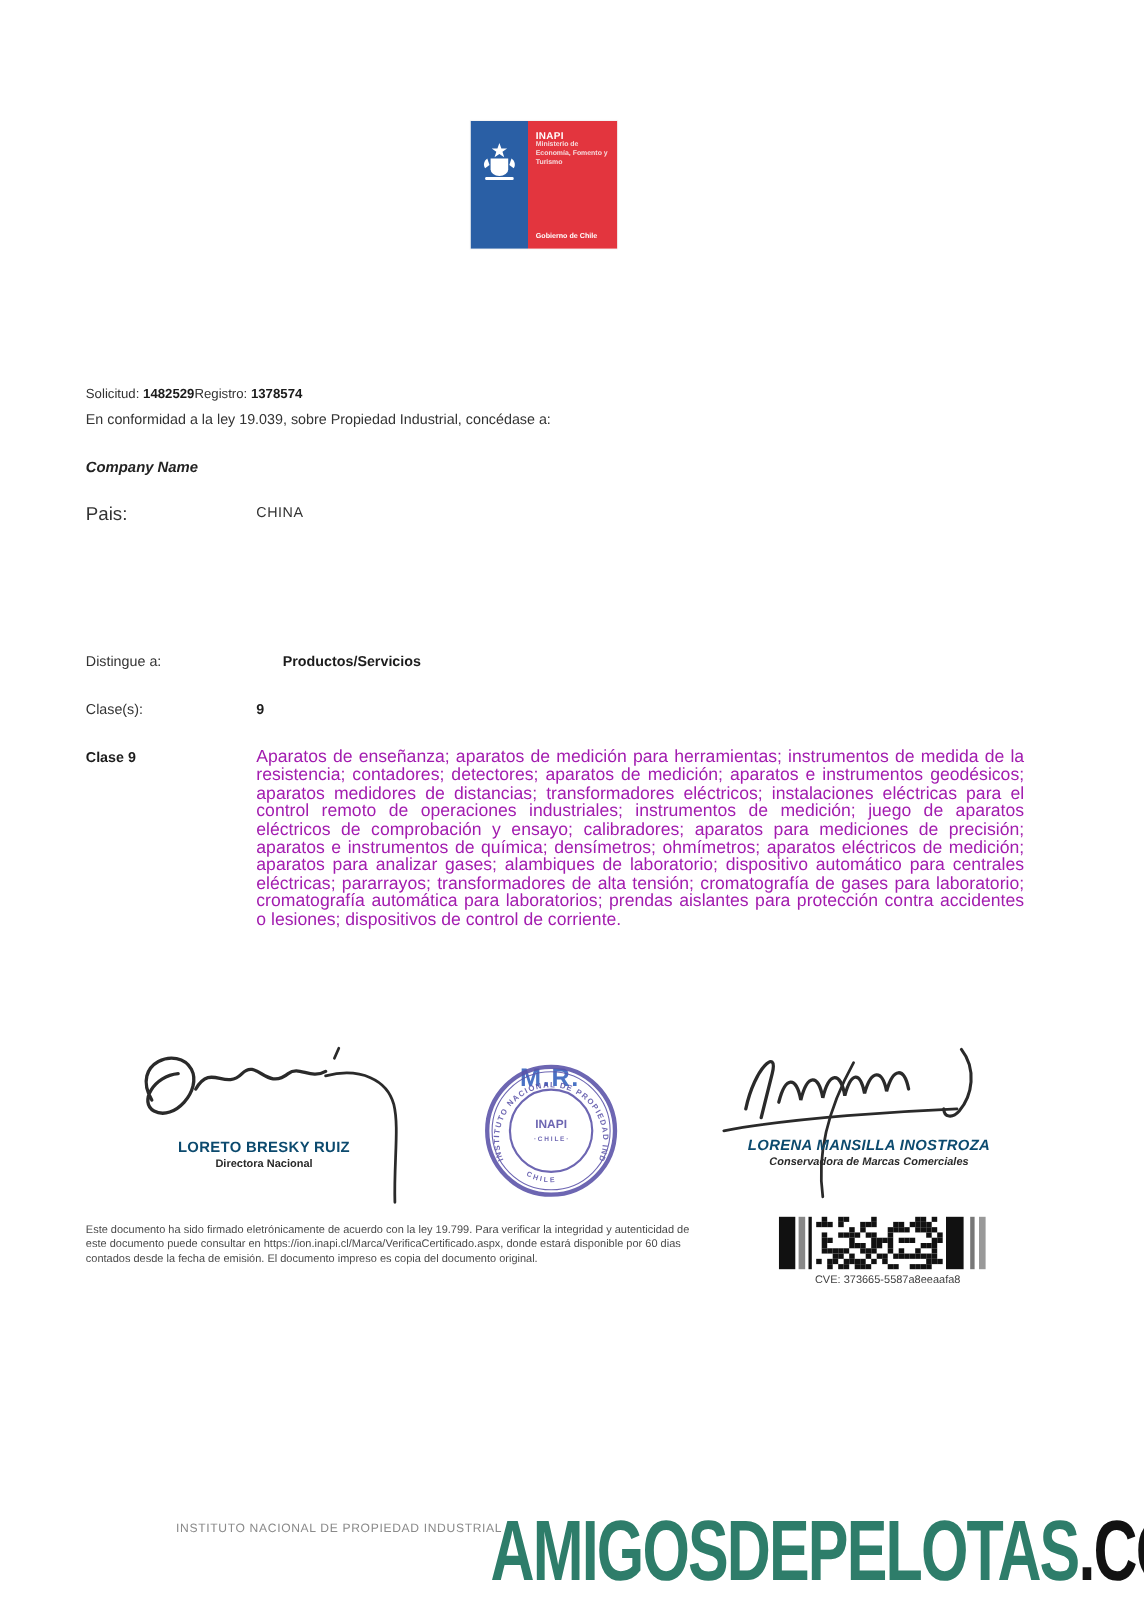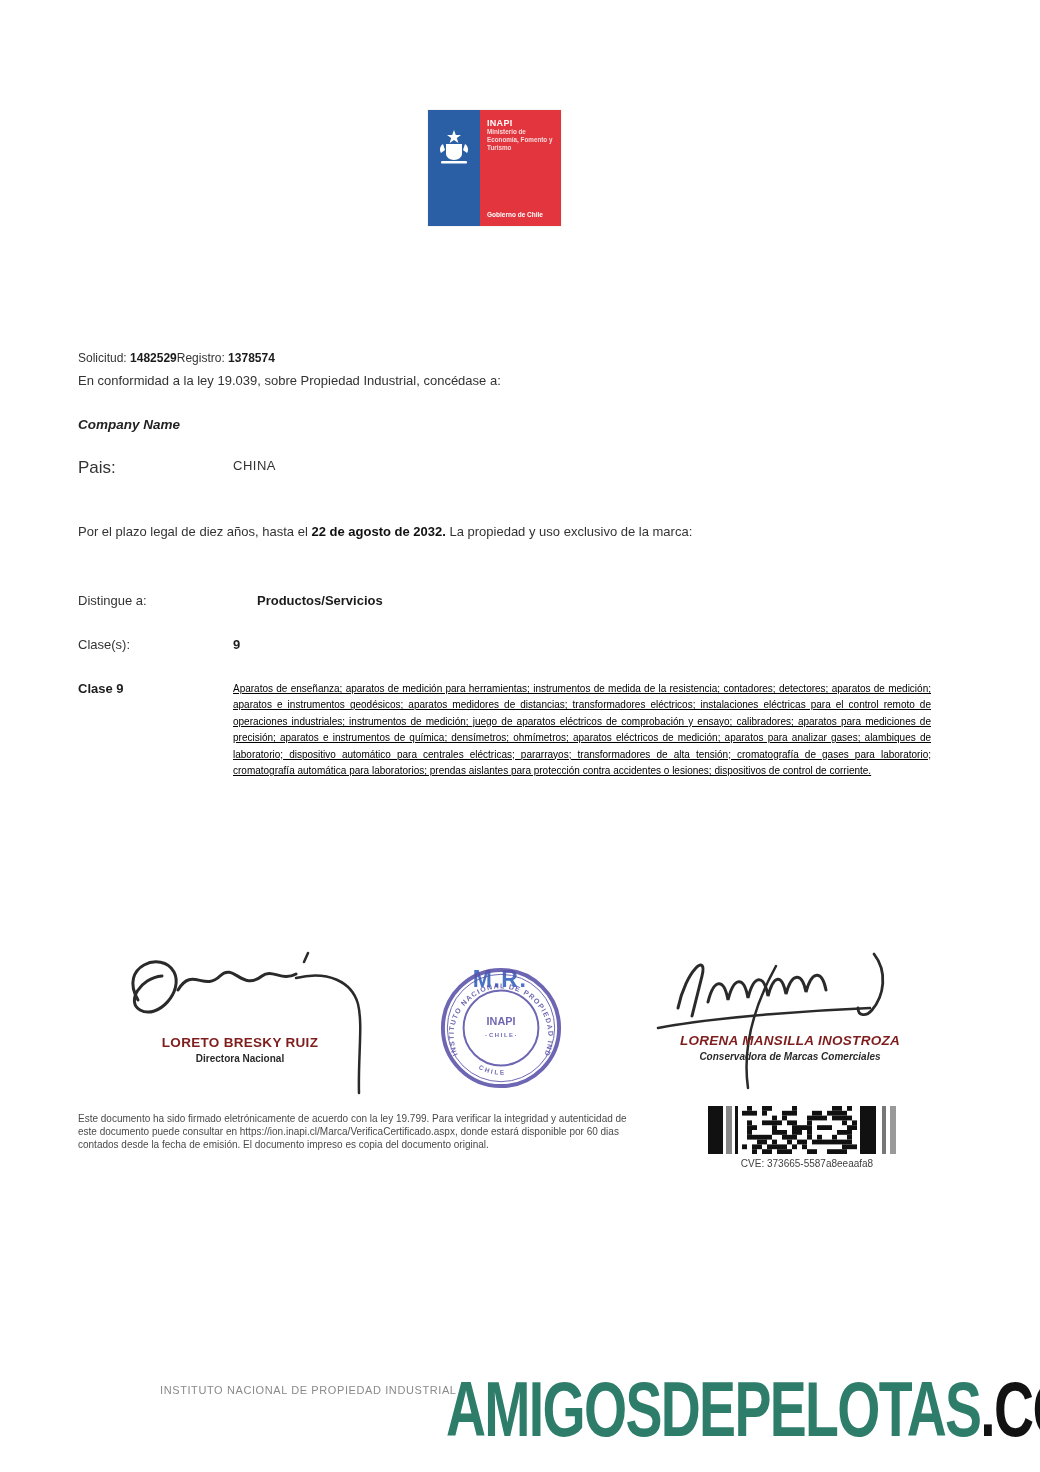--- a/index.html
+++ b/index.html
@@ -30,33 +30,33 @@
   .pais-label { top:458px; left:78px; font-size:17px; color:#333; }
   .pais-value { top:458px; left:233px; font-size:13px; color:#333; letter-spacing:0.5px; }
   .plazo { top:524px; left:78px; font-size:13px; color:#333; }
   .plazo b { color:#111; }
 
   .f1-label { top:593px; left:78px; font-size:13px; color:#333; }
   .f1-value { top:593px; left:233px; font-size:13px; font-weight:bold; color:#1c1c1c;margin-left:24px; }
   .f2-label { top:637px; left:78px; font-size:13px; color:#333; }
   .f2-value { top:637px; left:233px; font-size:13px; font-weight:bold; color:#1c1c1c; }
   .clase-label { top:681px; left:78px; font-size:13px; font-weight:bold; color:#1c1c1c; }
-  .clase-text  { top:681px; left:233px; width:698px; font-size:10px; line-height:16.4px;
-                 text-align:justify; color:#000000;text-decoration:underline; }
+  .clase-text  { top:681px; left:233px; width:698px; font-size:16px; line-height:16.4px;
+                 text-align:justify; color:#a21caf; }
 
   
   .mr { top:926px; left:435px; width:130px; text-align:center; font-size:23px; font-weight:bold;
         color:#4a72c4; letter-spacing:1.5px; }
   .seal-wrap { left:437px; top:964px; width:128px; height:128px; opacity:0.88; }
   .sig-svg { pointer-events:none; }
   .sigL-svg { left:100px; top:948px; }
   .sigR-svg { left:642px; top:936px; }
   .sigL-name { top:1035px; left:95px;  width:290px; text-align:center; }
   .sigR-name { top:1033px; left:630px; width:320px; text-align:center;font-style:italic; }
-  .sig-name  { font-size:13.5px; font-weight:bold; color:#7f1d1d; letter-spacing:0.3px; }
+  .sig-name  { font-size:13.5px; font-weight:bold; color:#0c4a6e; letter-spacing:0.3px; }
   .sig-title { font-size:10px; font-weight:bold; color:#2a2a2a; margin-top:3px; }
 
   
   .legal { top:1113px; left:78px; width:556px; font-size:10px; color:#4a4a4a; line-height:12.8px; }
   .barcode { left:708px; top:1106px; width:198px; height:48px; }
   .cve { left:690px; top:1158px; width:234px; text-align:center; font-size:10px; color:#3f3f3f; }
   .footer-line { top:1384px; left:160px; font-size:11px; color:#8a8a8a; letter-spacing:0.6px; white-space:nowrap; }
   .watermark { left:446px; top:1364px; font-weight:bold; font-size:66px; letter-spacing:-2px;
                white-space:nowrap; transform:scale(0.84,1.18); transform-origin:left top; z-index:5; }
   .wm-green { }
@@ -98,23 +98,20 @@
     </div>
   </div>
 
   <div class="abs intro">En conformidad a la ley 19.039, sobre Propiedad Industrial, concédase a:</div>
 
   <div class="abs company">Company Name</div>
 
   <div class="abs pais-label">Pais:</div>
   <div class="abs pais-value">CHINA</div>
 
-  <div class="abs plazo">
-    <span>Por el plazo legal de diez años, hasta el </span><b>22 de agosto de 2032.</b><span> La propiedad y uso exclusivo de la marca:</span>
-  </div>
 
   <div class="abs f1-label">Distingue a:</div>
   <div class="abs f1-value">Productos/Servicios</div>
   <div class="abs f2-label">Clase(s):</div>
   <div class="abs f2-value">9</div>
 
   <div class="abs clase-label">Clase 9</div>
   <div class="abs clase-text">Aparatos de enseñanza; aparatos de medición para herramientas; instrumentos de medida de la resistencia; contadores; detectores; aparatos de medición; aparatos e instrumentos geodésicos; aparatos medidores de distancias; transformadores eléctricos; instalaciones eléctricas para el control remoto de operaciones industriales; instrumentos de medición; juego de aparatos eléctricos de comprobación y ensayo; calibradores; aparatos para mediciones de precisión; aparatos e instrumentos de química; densímetros; ohmímetros; aparatos eléctricos de medición; aparatos para analizar gases; alambiques de laboratorio; dispositivo automático para centrales eléctricas; pararrayos; transformadores de alta tensión; cromatografía de gases para laboratorio; cromatografía automática para laboratorios; prendas aislantes para protección contra accidentes o lesiones; dispositivos de control de corriente.</div>
 
   <div class="abs mr" style="color: rgb(74, 114, 196); margin-top: 40px;">M.R.</div>

